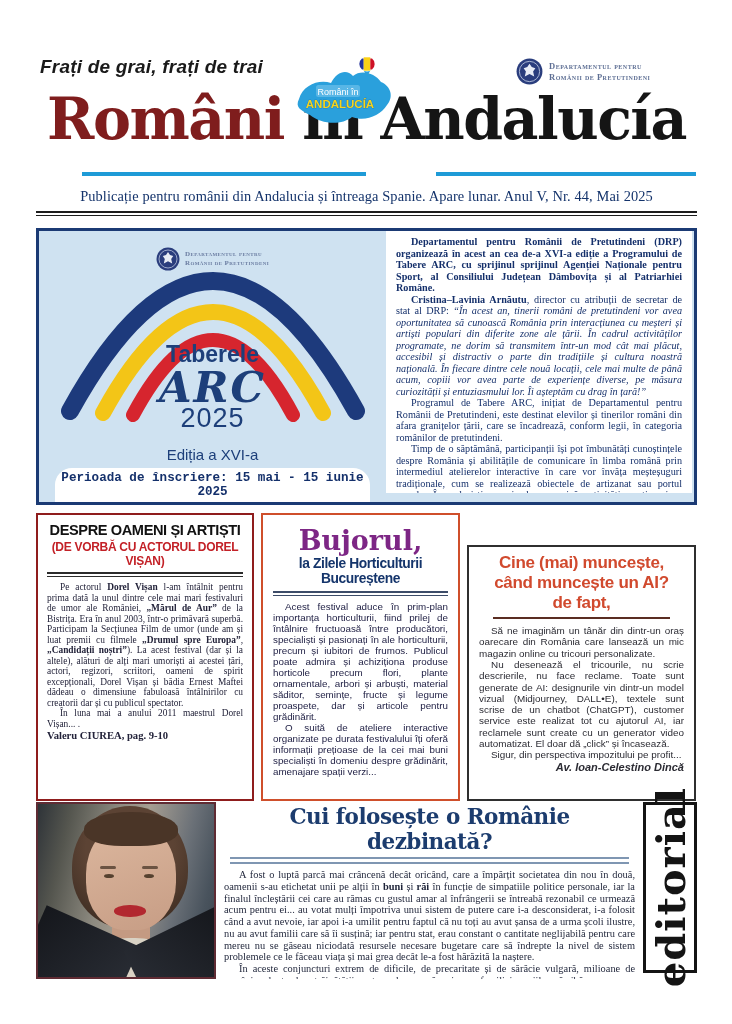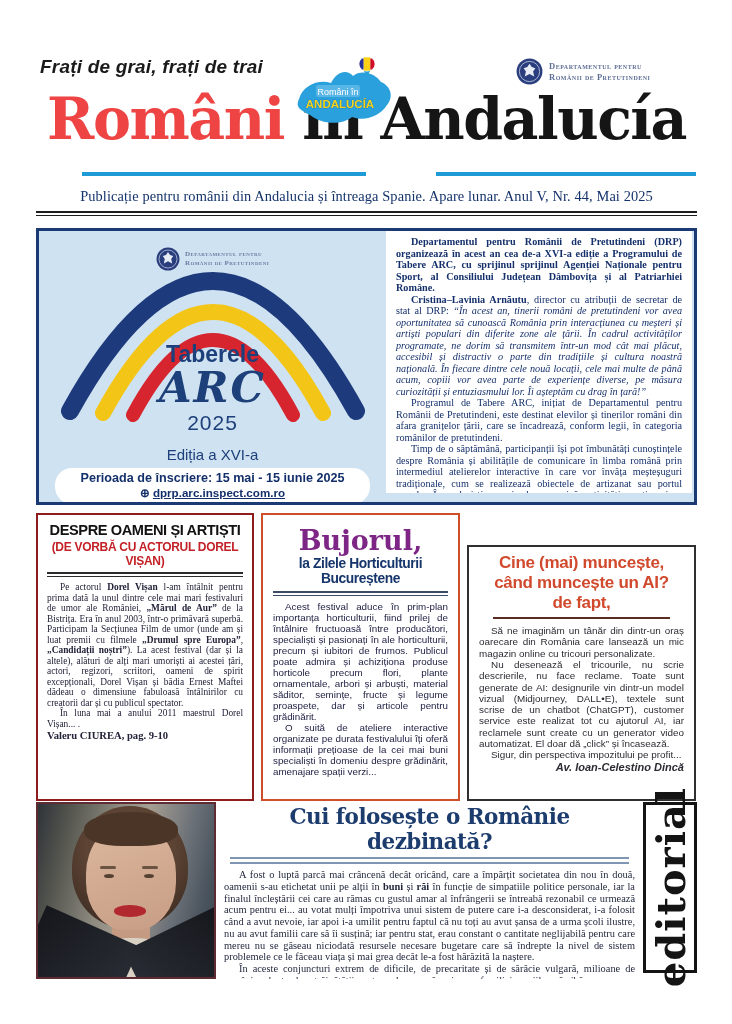--- a/index.html
+++ b/index.html
@@ -8,40 +8,40 @@
   .content { position: absolute; left: 36px; top: 0; width: 661px; }
 
   
   .hdr { position: relative; height: 228px; }
   .tagline { position: absolute; left: 4px; top: 56px; font-family: "Liberation Sans", sans-serif; font-style: italic; font-weight: bold; font-size: 19px; color: #1a1a1a; letter-spacing: .2px; }
   .map-badge { position: absolute; left: 253px; top: 55px; width: 108px; height: 82px; z-index: 3; }
   .gov-logo { position: absolute; left: 480px; top: 58px; display: flex; align-items: center; gap: 6px; }
   .gov-logo .seal { width: 27px; height: 27px; flex: 0 0 auto; }
   .gov-logo .seal-text { font-variant: small-caps; font-size: 8.5px; line-height: 1.25; letter-spacing: .5px; color: #5e6f94; font-weight: bold; }
   .masthead { position: absolute; top: 90px; width: 100%; text-align: center; font-family: "DejaVu Serif", serif; font-weight: bold; font-size: 57px; letter-spacing: -1.5px; white-space: nowrap; color: #151515; line-height: 1.0; }
-  .masthead .blue { color: #ef4444; }
+  .masthead .blue { color: #7f1d1d; }
   .mast-bar { position: absolute; top: 172px; height: 4px; background: #1e9bd7; }
   .mast-bar.l { left: 46px; width: 284px; }
   .mast-bar.r { left: 400px; width: 260px; }
   .subtitle { position: absolute; top: 188px; width: 100%; text-align: center; font-size: 14.4px; color: #14336b; letter-spacing: .1px; }
   .hdr-rule { position: absolute; top: 211px; width: 100%; height: 5px; border-top: 2.4px solid #1d1d1d; border-bottom: 1.6px solid #1d1d1d; }
 
   
   .feature { display: flex; height: 277px; border: 3px solid #1b3a74; background: #cfe2f1; }
   .arc-panel { position: relative; width: 347px; flex: 0 0 auto; overflow: hidden; }
   .arc-seal-row { position: absolute; top: 16px; width: 100%; display: flex; justify-content: center; align-items: center; gap: 5px; }
   .arc-seal-row .seal { width: 24px; height: 24px; }
   .arc-seal-row .seal-text { font-variant: small-caps; font-size: 7px; line-height: 1.3; letter-spacing: .4px; color: #6b7da2; font-weight: bold; }
   .arcs-svg { position: absolute; top: 20px; left: 50%; transform: translateX(-50%); }
   .arc-word { position: absolute; width: 100%; text-align: center; color: #1d3f7a; }
   .t-taberele { top: 110px; font-family: "Liberation Sans", sans-serif; font-weight: bold; font-size: 23px; }
   .t-arc { top: 132px; font-family: "DejaVu Serif", serif; font-style: italic; font-weight: bold; font-size: 42px; letter-spacing: 2px; }
-  .t-year { top: 180px; font-family: "Liberation Sans", sans-serif; font-size: 21px; letter-spacing: 1px; }
+  .t-year { top: 172px; font-family: "Liberation Sans", sans-serif; font-size: 27px; letter-spacing: 1px; }
   .t-edition { top: 215px; font-family: "Liberation Sans", sans-serif; font-size: 15px; }
-  .pill { position: absolute; left: 16px; right: 16px; top: 237px; background: #fff; border-radius: 17px; text-align: center; padding: 3px 6px 4px; color: #14306b; font-family: Liberation Sans, sans-serif; }
+  .pill { position: absolute; left: 16px; right: 16px; top: 237px; background: #fff; border-radius: 17px; text-align: center; padding: 3px 6px 4px; color: #14306b; font-family: Liberation Mono, monospace; }
   .pill .l1 { font-weight: bold; font-size: 12.6px; }
   .pill .l2 { font-weight: bold; font-size: 11.6px; margin-top: 1px; }
   .pill .site { text-decoration: underline; cursor: pointer; }
   .lead-col { flex: 1; background: #fff; margin: 0 2px 9px 0; padding: 5px 10px 2px 10px; color: #15306b; font-size: 10.2px; line-height: 1.13; text-align: justify; overflow: hidden; }
   .lead-col p { text-indent: 15px; }
   .lead-col .b { font-weight: bold; }
   .lead-col .i { font-style: italic; }
 
   
   .cols { display: flex; gap: 7px; margin-top: 8px; height: 288px; }

